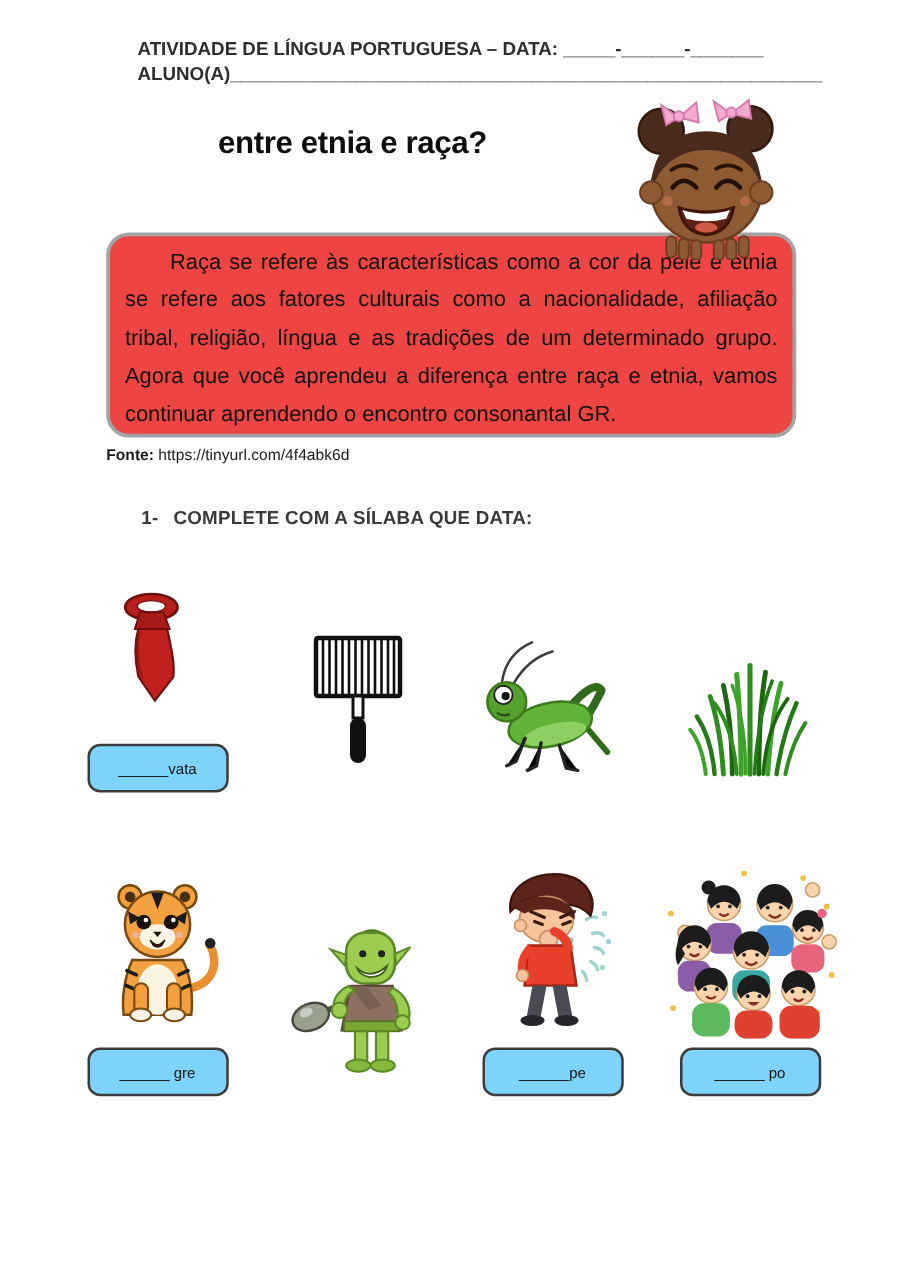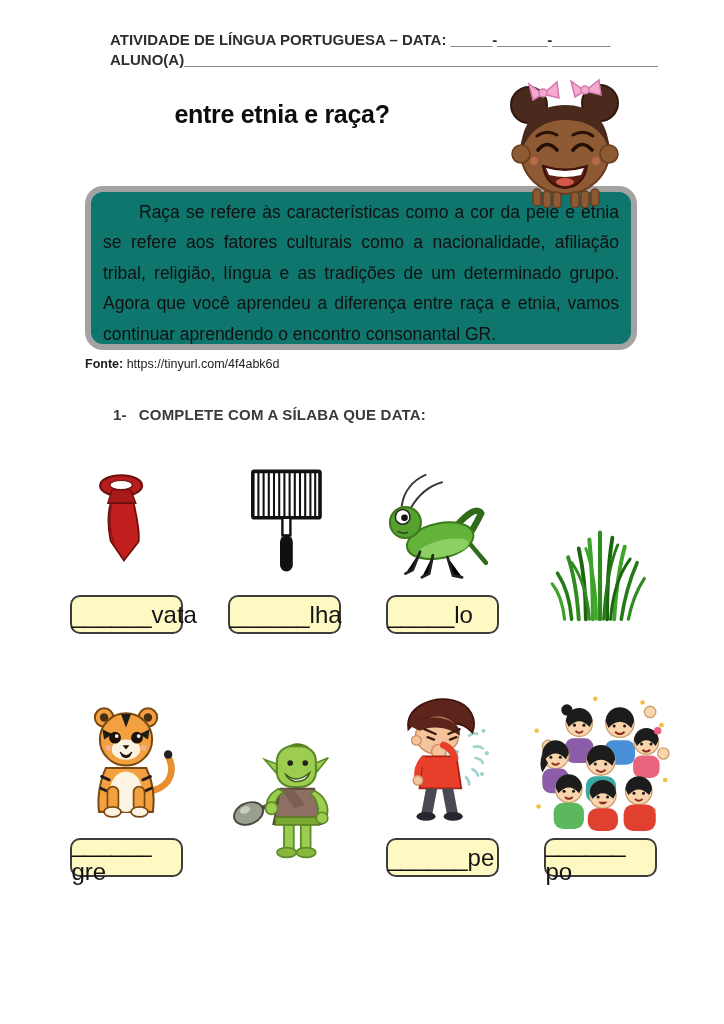--- a/index.html
+++ b/index.html
@@ -14,40 +14,40 @@
          font-weight: bold; font-size: 15px; line-height: 19.5px; color: #2e2e2e; margin-left: 18px; }
   .hdr-line { white-space: nowrap; overflow: hidden; }
   
   .title { position: absolute; left: 88px; top: 99px; width: 388px; text-align: center;
            font-size: 25px; font-weight: 800; line-height: 31px; color: #0d0d0d;
            letter-spacing: -0.3px; }
   
   .girl { position: absolute; left: 477px; top: 78px; z-index: 5; }
   
   .infobox { position: absolute; left: 85px; top: 186px; width: 552px; height: 164px;
-             background: #0f766e; border: 6px solid #a3a3a3; border-radius: 18px; z-index: 1; }
+             background: #ef4444; border: 3px solid #a3a3a3; border-radius: 18px; z-index: 1; }
   .infobox p { margin: 5px 12px 0 12px; font-size: 17.5px; line-height: 30.4px;
                color: #101010; text-align: justify; text-indent: 36px; }
   .fonte { position: absolute; left: 85px; top: 357px; width: 552px; 
            font-size: 12.5px; color: #1b1b1b; }
   .fonte .flabel { font-weight: bold; }
   
   .qheading { position: absolute; left: 113px; top: 406px; font-size: 15px; font-weight: bold;
               color: #3a3a3a; display: flex; gap: 12px; letter-spacing: 0.2px; }
   
   .grid { position: absolute; left: 52px; top: 446px; width: 622px;
           display: grid; grid-template-columns: repeat(4, 1fr);
           column-gap: 10px; row-gap: 55px; }
   .cell { display: flex; flex-direction: column; align-items: center;
           justify-content: flex-end; height: 188px; }
   .pic { flex: 1; display: flex; align-items: flex-end; justify-content: center;
          margin-bottom: 7px; }
   .abox { width: 113px; height: 39px; border: 2.5px solid #3c3c3c; border-radius: 10px;
-          display: flex; align-items: center; 
-          font-size: 24px; color: #141414; background: #fef9c3; }
+          display: flex; align-items: center; justify-content: center;
+          font-size: 12px; color: #141414; background: #7dd3fc; }
 </style>
 </head>
 <body>
 
 <div class="page">
 
   <div class="hdr">
     <div class="hdr-line">
       <span>ATIVIDADE DE LÍNGUA PORTUGUESA – DATA: _____-______-_______</span>
     </div>
@@ -145,23 +145,20 @@
               <line x1="83.5" y1="10" x2="83.5" y2="64"></line>
               <line x1="90" y1="10" x2="90" y2="64"></line>
             <line x1="96.5" y1="10" x2="96.5" y2="64"></line>
               <line x1="103" y1="10" x2="103" y2="64"></line>
               <line x1="109" y1="10" x2="109" y2="64"></line>
           </g>
           <rect x="68" y="66" width="10" height="22" fill="#ffffff" stroke="#101010" stroke-width="3"></rect>
           <rect x="65" y="88" width="16" height="45" rx="8" fill="#101010"></rect>
         </svg>
       </div>
-      <div class="abox">
-        <span>______lha</span>
-      </div>
     </div>
 
     <div class="cell">
       <div class="pic">
         <svg width="128" height="122" viewBox="0 0 140 130" aria-label="grasshopper">
           <path d="M26,42 C28,26 38,14 52,8" stroke="#3a3a3a" stroke-width="2.2" fill="none" stroke-linecap="round"></path>
           <path d="M36,44 C44,30 56,20 70,16" stroke="#3a3a3a" stroke-width="2.2" fill="none" stroke-linecap="round"></path>
           <path d="M84,66 Q106,40 113,50 Q102,72 95,80" fill="none" stroke="#2f6b1a" stroke-width="7" stroke-linejoin="round" stroke-linecap="round"></path>
           <path d="M96,78 L118,104" stroke="#2f6b1a" stroke-width="5" stroke-linecap="round"></path>
           <ellipse cx="68" cy="80" rx="37" ry="19" fill="#63b23a" stroke="#3c7a1c" stroke-width="2.2" transform="rotate(-12 68 80)"></ellipse>
@@ -169,23 +166,20 @@
           <circle cx="30" cy="60" r="17" fill="#55a02e" stroke="#3c7a1c" stroke-width="2.2"></circle>
           <circle cx="27" cy="54" r="8" fill="#ffffff" stroke="#222222" stroke-width="1.6"></circle>
           <circle cx="29" cy="55" r="3.6" fill="#111111"></circle>
           <path d="M22,70 Q27,73 32,71" stroke="#2c4d14" stroke-width="2" fill="none" stroke-linecap="round"></path>
           <g stroke="#222222" stroke-width="3" stroke-linecap="round">
             <path d="M46,92 L38,112 L30,116"></path>
             <path d="M60,96 L56,116 L48,120"></path>
             <path d="M76,98 L82,118 L92,120"></path>
           </g>
         </svg>
-      </div>
-      <div class="abox">
-        <span>_____lo</span>
       </div>
     </div>
 
     <div class="cell">
       <div class="pic">
         <svg width="124" height="120" viewBox="0 0 140 130" aria-label="grass-tuft">
           <g fill="none" stroke-linecap="round">
             <path d="M38,124 C36,100 30,84 22,72" stroke="#247a16" stroke-width="4"></path>
             <path d="M46,124 C44,94 40,72 34,54" stroke="#2f8c1f" stroke-width="4.4"></path>
             <path d="M54,124 C54,90 50,62 46,44" stroke="#1c6610" stroke-width="4.4"></path>

